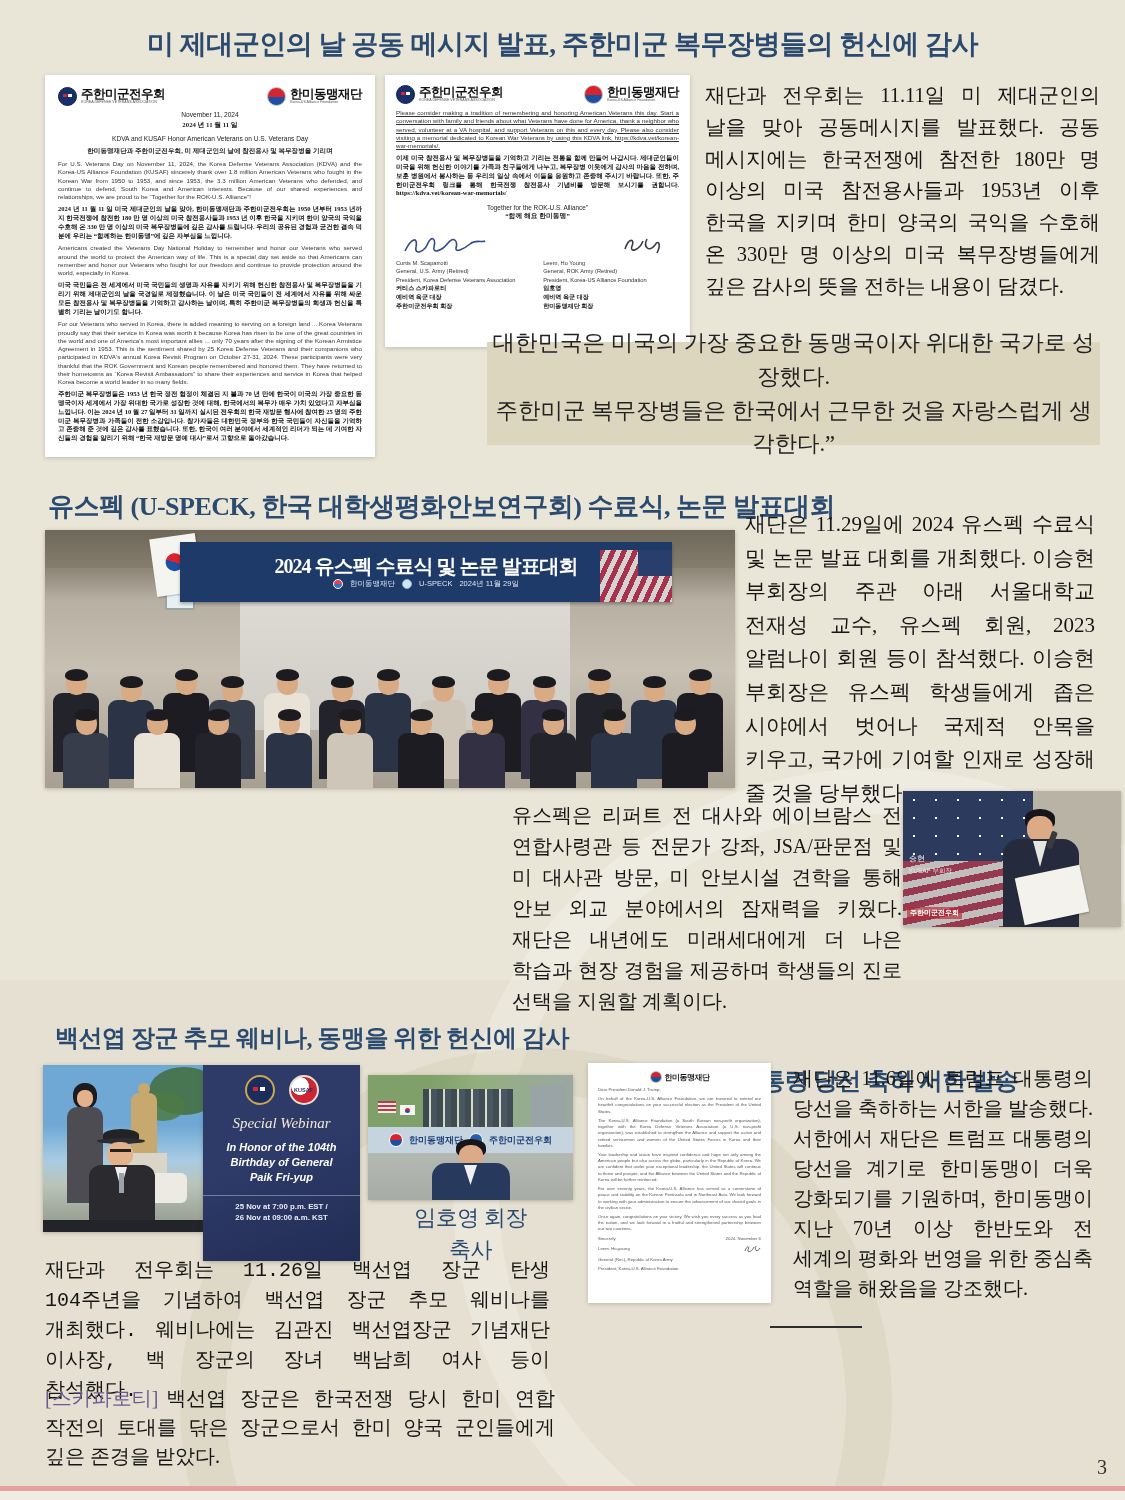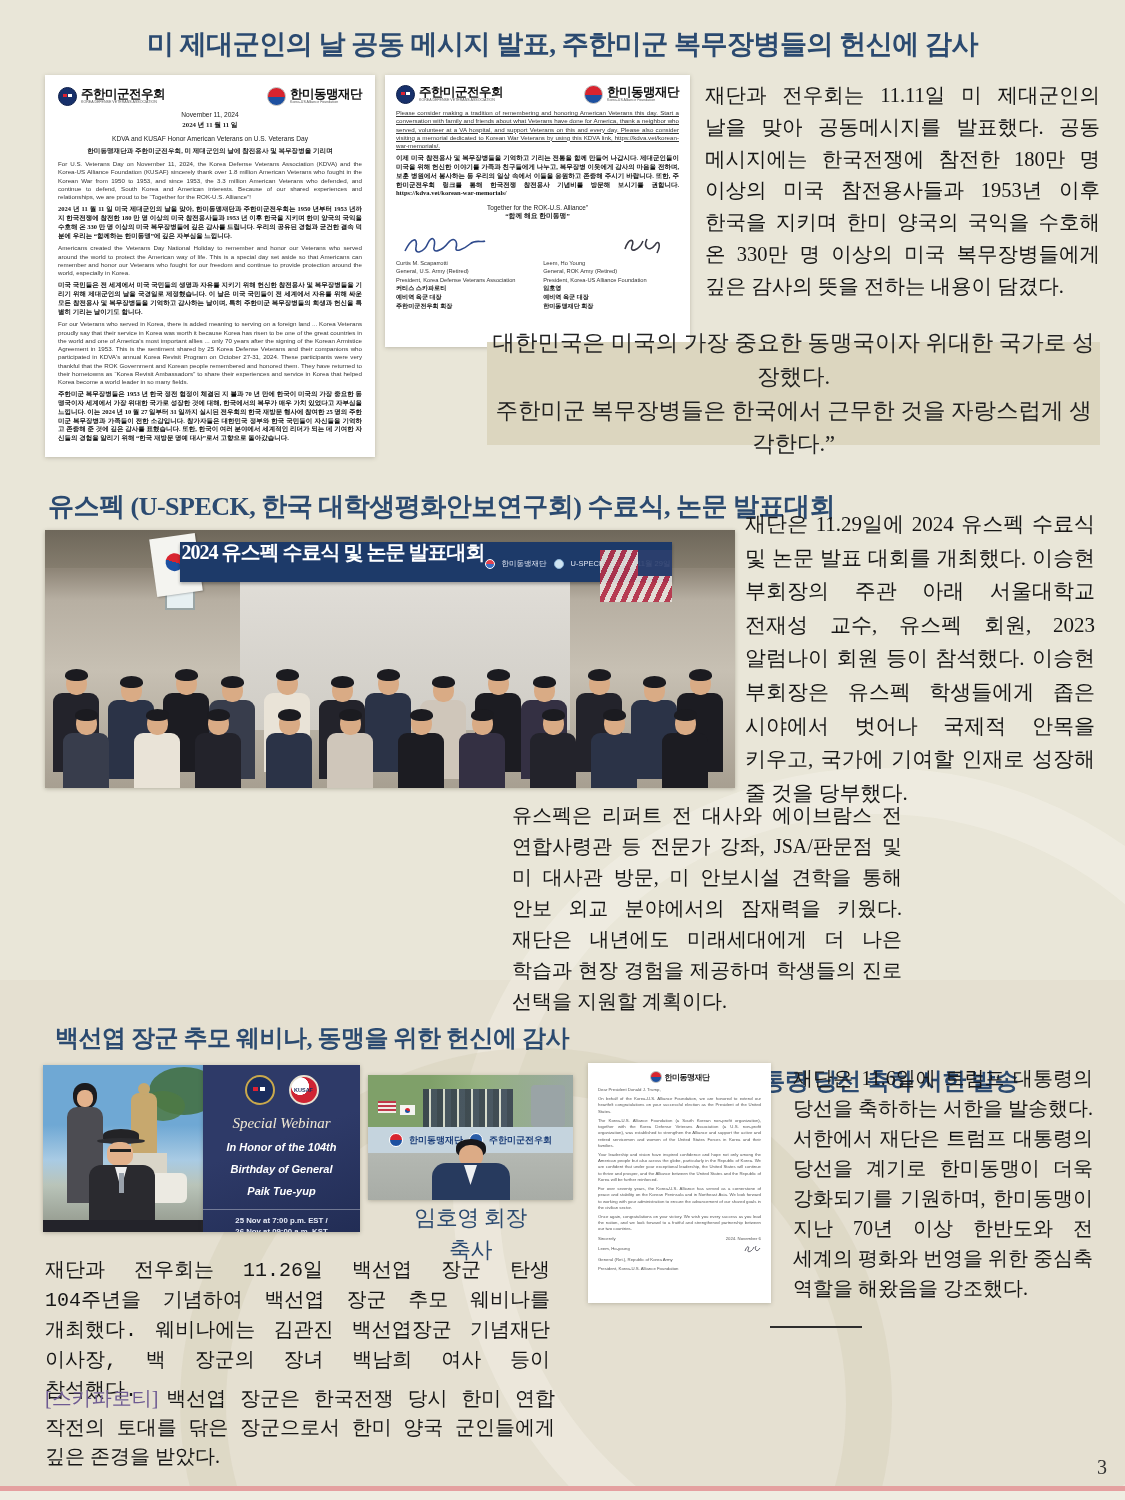--- a/index.html
+++ b/index.html
@@ -66,21 +66,21 @@
   .signer{width:48%;font-family:"Liberation Sans",sans-serif;font-size:5.7px;line-height:1.3;color:#333;}
   .signer .kr{font-weight:bold;color:#111;font-family:"Liberation Serif",serif;font-size:6.1px;}
   .signer div{margin-top:1px;}
 
   
   .photo{overflow:hidden;box-shadow:0 1px 4px rgba(60,55,35,.3);}
   .uspeck{left:45px;top:530px;width:690px;height:258px;background:linear-gradient(180deg,#8f8678 0 40px,#b7afa2 70px,#c7c0b3 140px,#a79f91 100%);}
   .ceiling{position:absolute;left:0;top:0;right:0;height:38px;background:linear-gradient(180deg,#6e675a,#857d6e);}
   .exit{position:absolute;left:120px;top:42px;width:26px;height:34px;background:#e7f0f2;border:2px solid #9aa5a5;}
   .uscreen{position:absolute;left:195px;top:52px;width:330px;height:148px;background:linear-gradient(180deg,#e0ddd7,#cfccc5);}
-  .ubanner{position:absolute;left:135px;top:12px;width:492px;height:40px;background:#1d3a69;display:flex;flex-direction:row;justify-content:center;box-shadow:0 2px 3px rgba(0,0,0,.3);}
+  .ubanner{position:absolute;left:135px;top:12px;width:492px;height:60px;background:#1d3a69;display:flex;flex-direction:column;justify-content:center;box-shadow:0 2px 3px rgba(0,0,0,.3);}
   .ubanner-title{color:#fff;font-weight:bold;font-size:20px;text-align:center;letter-spacing:-1px;line-height:1;}
   .ubanner-sub{display:flex;justify-content:center;align-items:center;gap:7px;margin-top:3px;color:#dfe5f2;font-size:7.5px;font-family:"Liberation Sans",sans-serif;}
   .blogo{width:8px;height:8px;border-radius:50%;display:inline-block;}
   .blogo.red{background:linear-gradient(180deg,#e4424d 0 50%,#3a6fc4 50% 100%);border:1px solid #fff;}
   .blogo.blue{background:#cfe4f2;border:1px solid #8fb6d8;}
   .krflag{position:absolute;left:108px;top:6px;width:46px;height:58px;background:#f4f4f0;transform:rotate(-8deg);box-shadow:1px 1px 2px rgba(0,0,0,.25);}
   .krflag::before{content:"";position:absolute;left:13px;top:17px;width:18px;height:18px;border-radius:50%;background:linear-gradient(25deg,#1d50a0 0 50%,#d8242f 50% 100%);}
   .usflag{position:absolute;right:0px;top:8px;width:72px;height:52px;background:repeating-linear-gradient(115deg,#b8314a 0 5px,#e9e4de 5px 10px);opacity:.9;}
   .usflag::before{content:"";position:absolute;right:0;top:0;width:34px;height:26px;background:#2c3f6e;}
   .crowd{position:absolute;left:0;right:0;top:58px;bottom:0;}
@@ -123,28 +123,28 @@
   .pk-man{position:absolute;left:44px;top:64px;width:70px;height:103px;}
   .pk-man .hat{position:absolute;left:16px;top:0;width:36px;height:12px;background:#232326;border-radius:50% 50% 20% 20%;}
   .pk-man .brim{position:absolute;left:10px;top:9px;width:48px;height:6px;background:#2c2c30;border-radius:50%;}
   .pk-man .f{position:absolute;left:20px;top:13px;width:26px;height:24px;background:#e3b28c;border-radius:42%;}
   .pk-man .gl{position:absolute;left:23px;top:20px;width:21px;height:3px;background:#222;}
   .pk-man .sd{position:absolute;left:2px;top:36px;width:66px;height:67px;background:#2a2a2f;border-radius:12px 12px 0 0;}
   .pk-man .sh{position:absolute;left:28px;top:38px;width:12px;height:22px;background:#eee;clip-path:polygon(0 0,100% 0,50% 100%);}
   .pk-man .tie{position:absolute;left:32px;top:44px;width:5px;height:20px;background:#9aa2ac;}
   .pk-crowdline{position:absolute;left:0;bottom:0;width:100%;height:12px;background:#23232a;}
 
-  .poster{position:absolute;left:203px;top:1065px;width:157px;height:167px;background:linear-gradient(160deg,#2e3a68 0 45%,#222d55 100%);box-shadow:0 1px 4px rgba(60,55,35,.3);overflow:hidden;z-index:2;color:#fff;}
+  .poster{position:absolute;left:203px;top:1065px;width:157px;height:196px;background:linear-gradient(160deg,#2e3a68 0 45%,#222d55 100%);box-shadow:0 1px 4px rgba(60,55,35,.3);overflow:hidden;z-index:2;color:#fff;}
   .poster-logos{display:flex;justify-content:center;gap:14px;margin-top:10px;}
   .plogo{width:26px;height:26px;border-radius:50%;}
   .plogo.kdva{background:#1a2d5e;border:2px solid #c9a84c;position:relative;}
   .plogo.kdva::before{content:"";position:absolute;left:6px;top:10px;width:5px;height:4px;background:#d23;box-shadow:7px 0 0 #fff;}
   .plogo.kusaf{background:radial-gradient(circle at 35% 35%,#fff 0 36%,#cf2433 38% 100%);border:2px solid #e8e2d2;display:flex;align-items:center;justify-content:center;font-family:"Liberation Sans",sans-serif;font-size:5.5px;font-weight:bold;color:#1a2d5e;}
   .poster-script{margin-top:10px;text-align:center;font-style:italic;font-size:15px;color:#f1e9d4;font-family:"Liberation Serif",serif;}
-  .poster-line{text-align:center;font-family:"Liberation Sans",sans-serif;font-weight:bold;font-style:italic;font-size:11px;line-height:1.35;margin-top:7px;}
+  .poster-line{text-align:center;font-family:"Liberation Sans",sans-serif;font-weight:bold;font-style:italic;font-size:11px;line-height:1.35;}
   .poster-line.first{margin-top:8px;}
   .poster-times{margin-top:10px;border-top:1px solid rgba(255,255,255,.35);padding-top:5px;text-align:center;font-family:"Liberation Sans",sans-serif;font-size:7.8px;font-weight:bold;color:#e8ecf8;line-height:1.5;}
 
   .video{left:368px;top:1075px;width:205px;height:125px;background:#b6bab4;}
   .v-top{position:absolute;left:0;top:0;right:0;height:52px;background:linear-gradient(90deg,#7fa069 0 30%,#92b07e 55%,#9aa8a2 100%);}
   .v-flag-us{position:absolute;left:10px;top:26px;width:18px;height:12px;background:repeating-linear-gradient(180deg,#c0394a 0 2px,#f0ede6 2px 4px);}
   .v-flag-kr{position:absolute;left:32px;top:30px;width:15px;height:10px;background:#f4f4f0;}
   .v-flag-kr::before{content:"";position:absolute;left:5px;top:2.5px;width:5px;height:5px;border-radius:50%;background:linear-gradient(25deg,#1d50a0 0 50%,#d8242f 50% 100%);}
   .v-guard{position:absolute;left:55px;top:14px;width:90px;height:38px;background:repeating-linear-gradient(90deg,#2c3448 0 6px,#e8e6df 6px 8px,#38425a 8px 14px);opacity:.8;}
   .v-mem{position:absolute;right:8px;top:10px;width:34px;height:42px;background:#9aa4a6;border-radius:4px;}
@@ -381,20 +381,34 @@
         <span>U-SPECK</span>
         <span>2024년 11월 29일</span>
       </div>
       <div class="usflag"></div>
     </div>
   </div>
 
   <div class="z kbody s2-right">재단은 11.29일에 2024 유스펙 수료식 및 논문 발표 대회를 개최했다. 이승현 부회장의 주관 아래 서울대학교 전재성 교수, 유스펙 회원, 2023 알럼나이 회원 등이 참석했다. 이승현 부회장은 유스펙 학생들에게 좁은 시야에서 벗어나 국제적 안목을 키우고, 국가에 기여할 인재로 성장해 줄 것을 당부했다.</div>
   <div class="z kbody s2-mid">유스펙은 리퍼트 전 대사와 에이브람스 전 연합사령관 등 전문가 강좌, JSA/판문점 및 미 대사관 방문, 미 안보시설 견학을 통해 안보 외교 분야에서의 잠재력을 키웠다. 재단은 내년에도 미래세대에게 더 나은 학습과 현장 경험을 제공하며 학생들의 진로 선택을 지원할 계획이다.</div>
 
+  <div class="z photo speaker">
+    <div class="spflag"></div>
+    <div class="sp-label sp-l1">승현</div>
+    <div class="sp-label sp-l2">KUSAF 부회장</div>
+    <div class="sp-man">
+      <div class="sp-hair"></div>
+      <div class="sp-face"></div>
+      <div class="sp-suit"></div>
+      <div class="sp-shirt"></div>
+      <div class="sp-mic"></div>
+      <div class="sp-paper"></div>
+    </div>
+    <div class="sp-label sp-l3">주한미군전우회</div>
+  </div>
 
   <div class="z sec-title s3-title">백선엽 장군 추모 웨비나, 동맹을 위한 헌신에 감사</div>
 
   <div class="z photo paik">
     <div class="leaf lf1"></div>
     <div class="leaf lf2"></div>
     <div class="statue"></div>
     <div class="statue-base"></div>
     <div class="drape"></div>
     <div class="pk-woman">
@@ -415,21 +429,21 @@
   </div>
 
   <div class="poster">
     <div class="poster-logos">
       <span class="plogo kdva"></span>
       <span class="plogo kusaf">KUSAF</span>
     </div>
     <div class="poster-script">Special Webinar</div>
     <div class="poster-line first">In Honor of the 104th</div>
     <div class="poster-line">Birthday of General</div>
-    <div class="poster-line">Paik Tue-yup</div>
+    <div class="poster-line">Paik Fri-yup</div>
     <div class="poster-times">
       <div>25 Nov at 7:00 p.m. EST /</div>
       <div>26 Nov at 09:00 a.m. KST</div>
     </div>
   </div>
 
   <div class="z photo video">
     <div class="v-top">
       <span class="v-flag-us"></span>
       <span class="v-flag-kr"></span>

